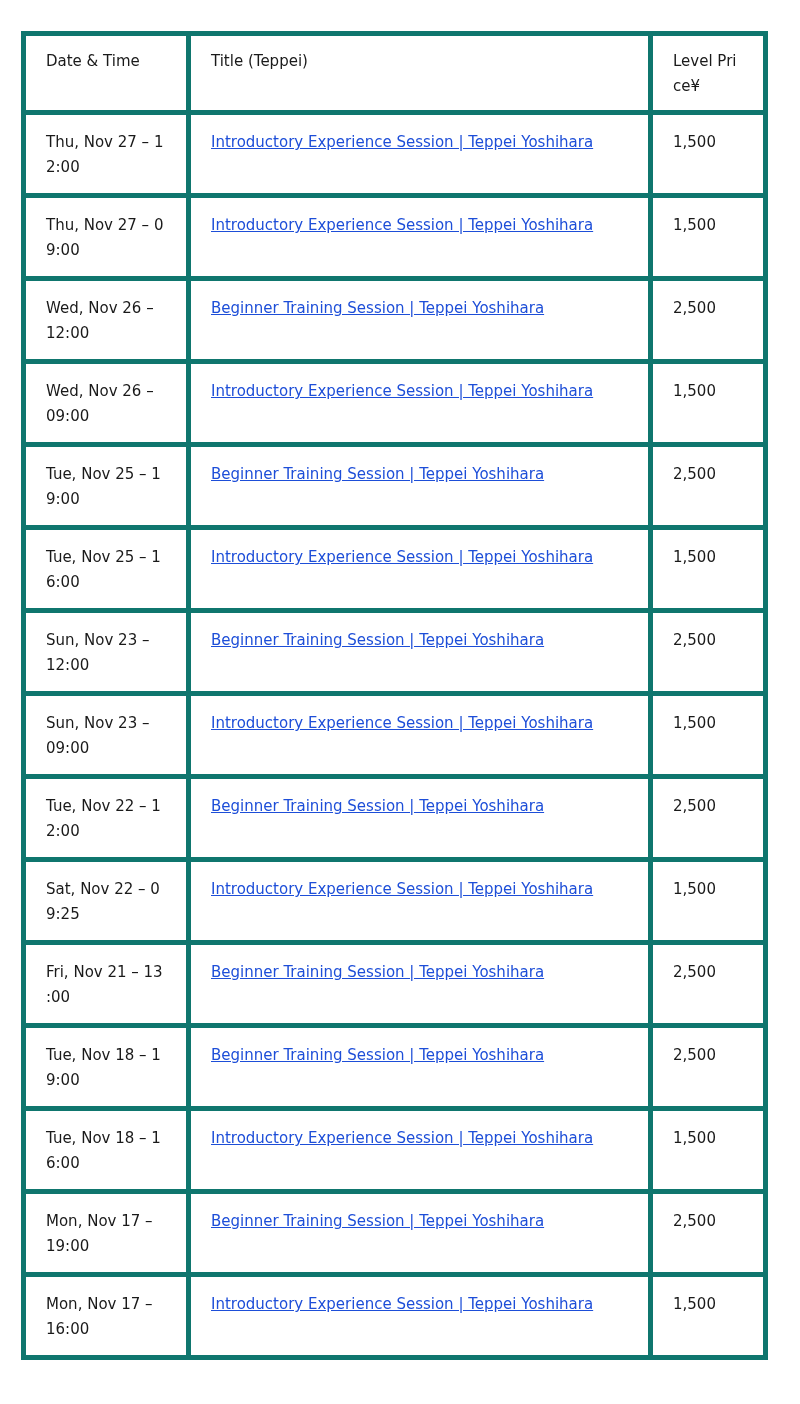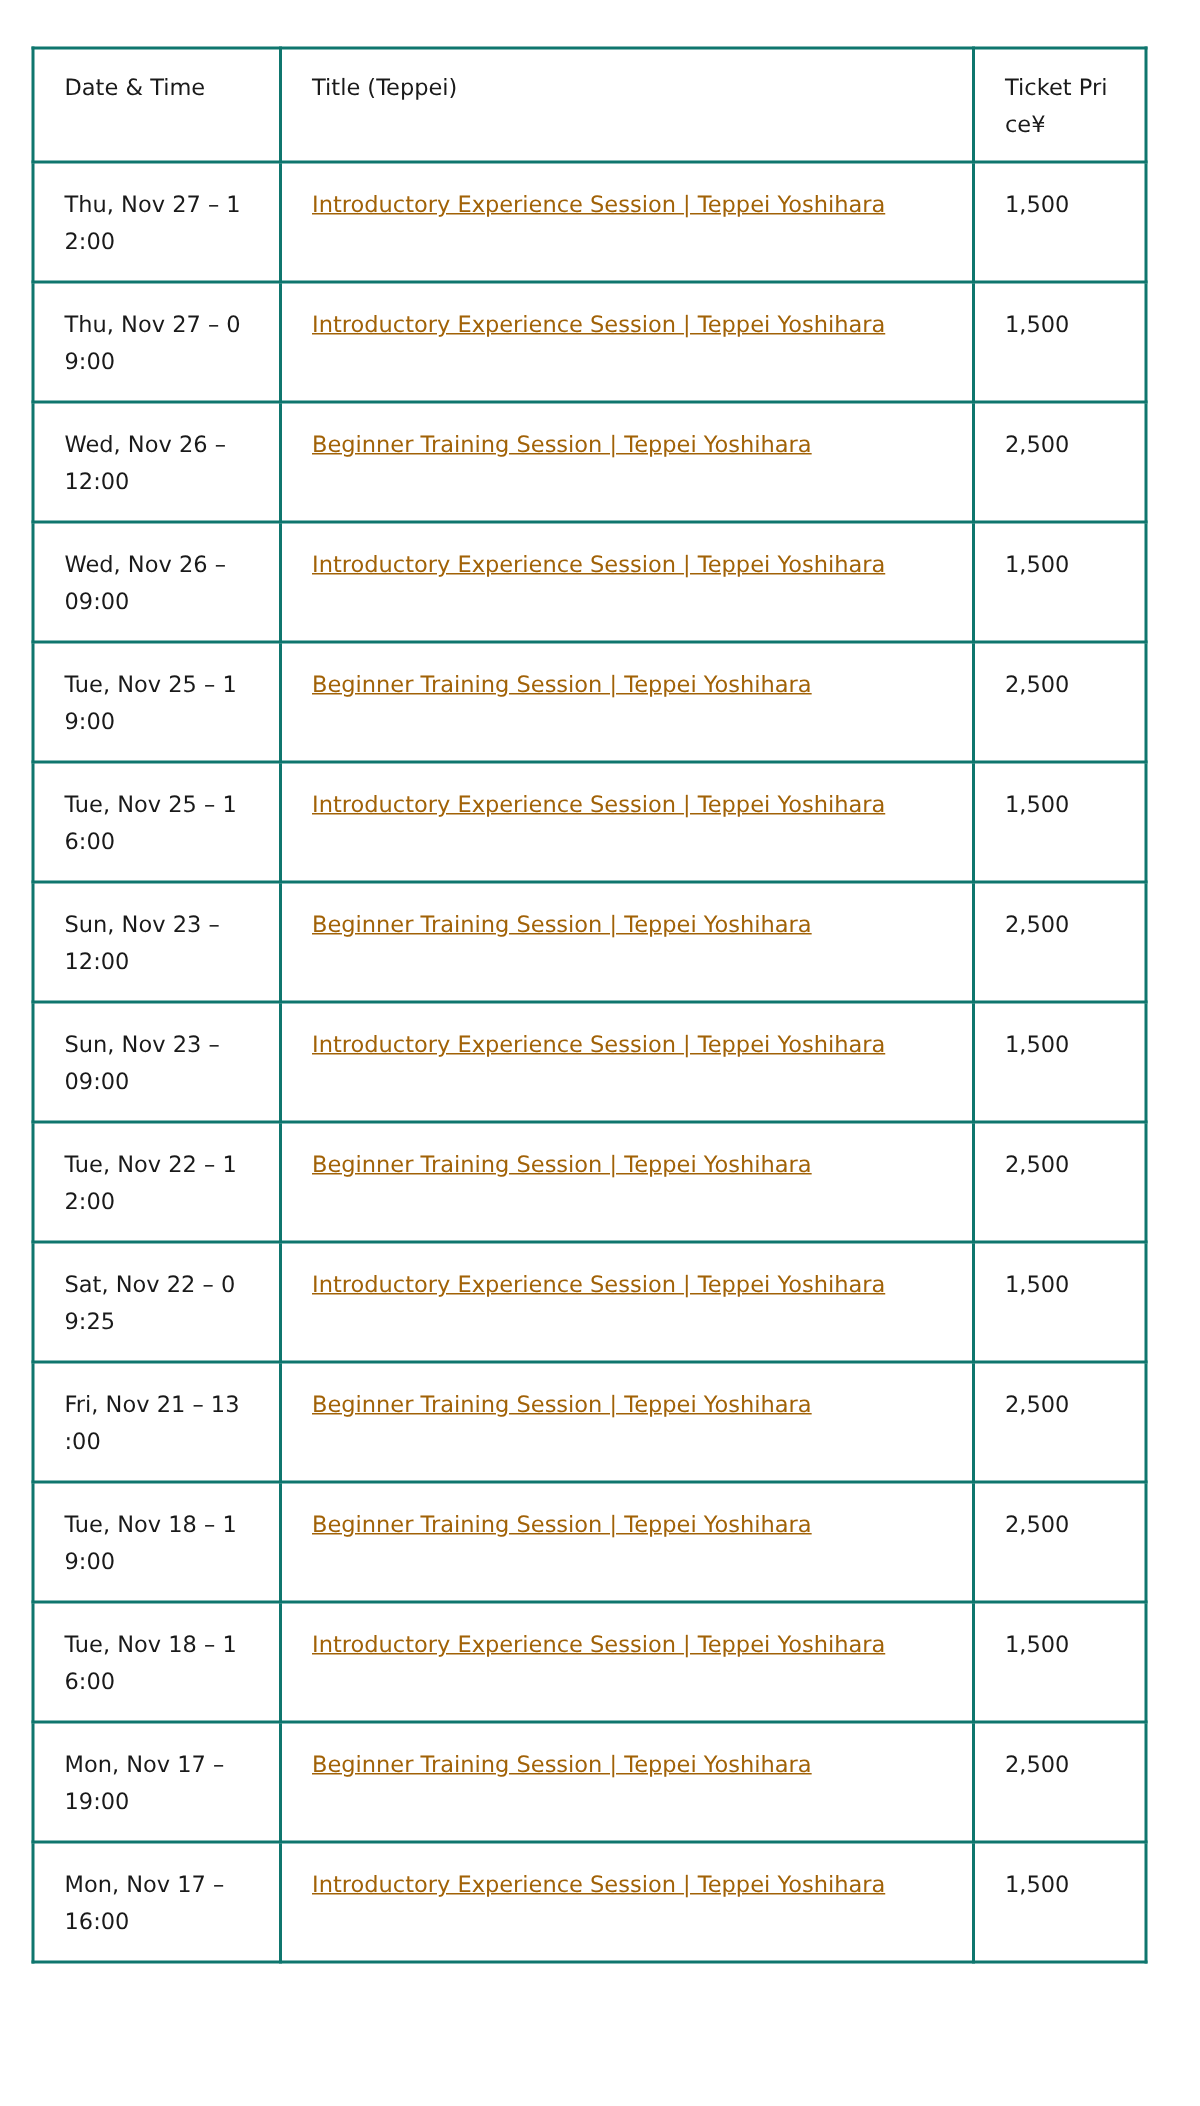--- a/index.html
+++ b/index.html
@@ -18,58 +18,58 @@
   }
   table.sessions {
     border-collapse: collapse;
     table-layout: fixed;
     width: 742px;
     font-size: 15px;
     line-height: 25px;
   }
   table.sessions th,
   table.sessions td {
-    border: 2px solid #0f766e;
+    border: 5px solid #0f766e;
     vertical-align: top;
     text-align: left;
     font-weight: normal;
     background: #ffffff;
     white-space: pre-line;
     word-break: break-all;
   }
   table.sessions th {
     padding: 13px 20px 11px 20px;
   }
   table.sessions td {
     padding: 15px 20px 13px 20px;
   }
   table.sessions td.cell-datetime {
     padding-right: 12px;
   }
   table.sessions a {
-    color: #a16207;
+    color: #1d4ed8;
     text-decoration: underline;
     cursor: pointer;
   }
 </style>
 </head>
 <body>
 
 <div class="table-wrap">
   <table class="sessions">
     <colgroup>
       <col style="width:165px">
       <col style="width:462px">
       <col style="width:115px">
     </colgroup>
     <thead>
       <tr>
         <th>Date &amp; Time</th>
         <th>Title (Teppei)</th>
-        <th>Ticket Pri
+        <th>Level Pri
 ce¥</th>
       </tr>
     </thead>
     <tbody id="session-rows">
         <tr>
           <td class="cell-datetime">Thu, Nov 27 – 1
 2:00</td>
           <td class="cell-title"><a href="#">Introductory Experience Session | Teppei Yoshihara</a></td>
           <td class="cell-price">1,500</td>
         </tr>

